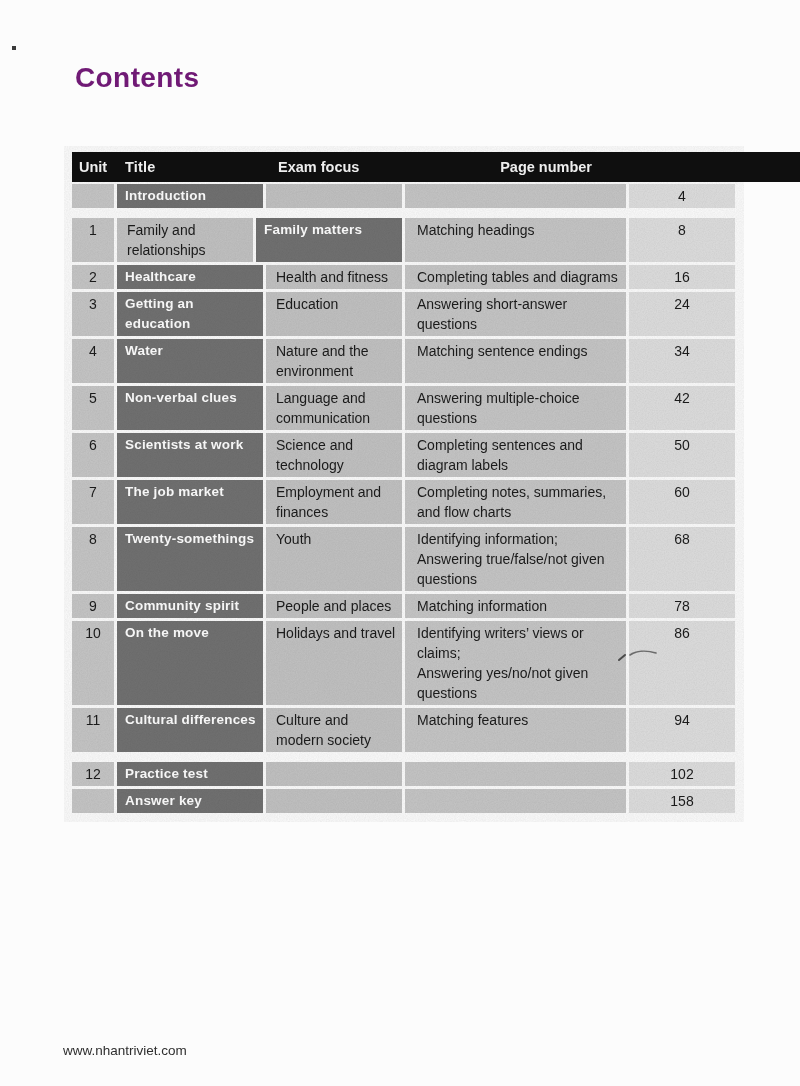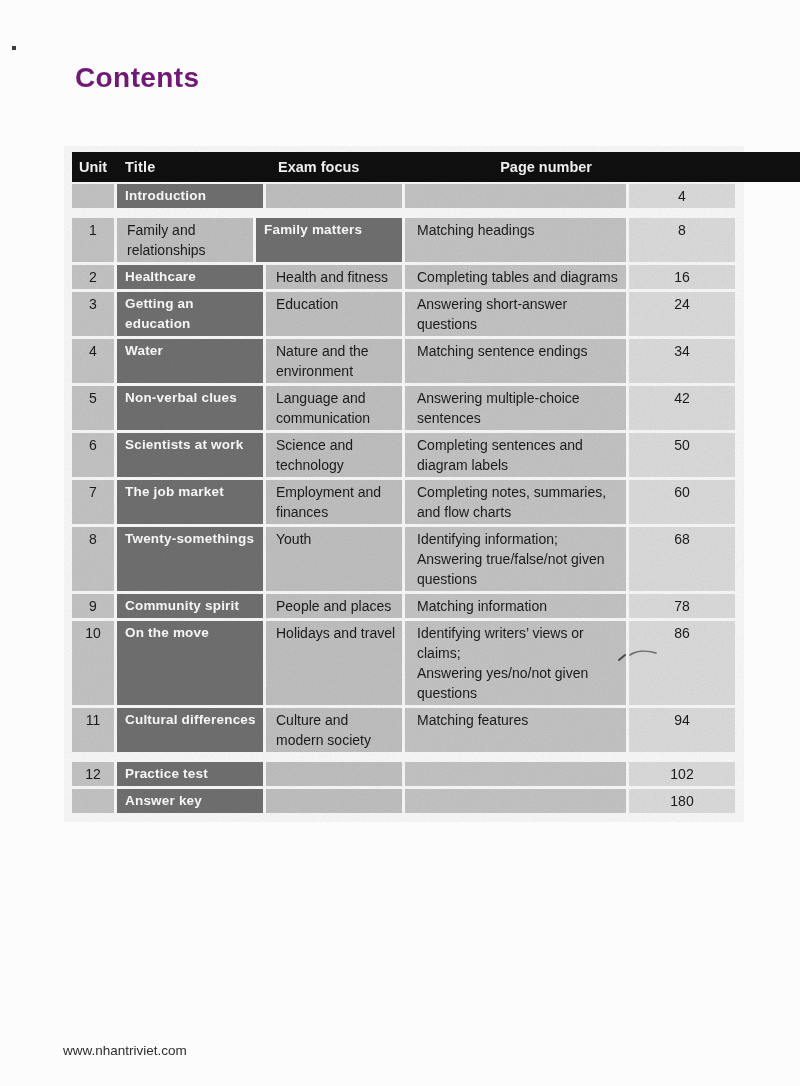--- a/index.html
+++ b/index.html
@@ -91,21 +91,21 @@
     <div class="cell c-unit">4</div>
     <div class="cell c-title">Water</div>
     <div class="cell c-topic">Nature and the environment</div>
     <div class="cell c-exam">Matching sentence endings</div>
     <div class="cell c-page">34</div>
   </div>
       <div class="t-row">
     <div class="cell c-unit">5</div>
     <div class="cell c-title">Non-verbal clues</div>
     <div class="cell c-topic">Language and communication</div>
-    <div class="cell c-exam">Answering multiple-choice sentences</div>
+    <div class="cell c-exam">Answering multiple-choice questions</div>
     <div class="cell c-page">42</div>
   </div>
       <div class="t-row">
     <div class="cell c-unit">6</div>
     <div class="cell c-title">Scientists at work</div>
     <div class="cell c-topic">Science and technology</div>
     <div class="cell c-exam">Completing sentences and diagram labels</div>
     <div class="cell c-page">50</div>
   </div>
       <div class="t-row">
@@ -150,21 +150,21 @@
     <div class="cell c-title">Practice test</div>
     <div class="cell c-topic"></div>
     <div class="cell c-exam"></div>
     <div class="cell c-page">102</div>
   </div>
       <div class="t-row">
     <div class="cell c-unit"></div>
     <div class="cell c-title">Answer key</div>
     <div class="cell c-topic"></div>
     <div class="cell c-exam"></div>
-    <div class="cell c-page">180</div>
+    <div class="cell c-page">158</div>
   </div>
     </div>
 </div>
 
 <svg class="noise-overlay" width="680" height="676" xmlns="http://www.w3.org/2000/svg">
   <filter id="grain">
     <feTurbulence type="fractalNoise" baseFrequency="0.9" numOctaves="2" stitchTiles="stitch"></feTurbulence>
     <feColorMatrix type="matrix" values="0 0 0 0 0.45  0 0 0 0 0.45  0 0 0 0 0.45  0 0 0 0.55 0"></feColorMatrix>
   </filter>
   <rect width="680" height="676" filter="url(#grain)"></rect>

